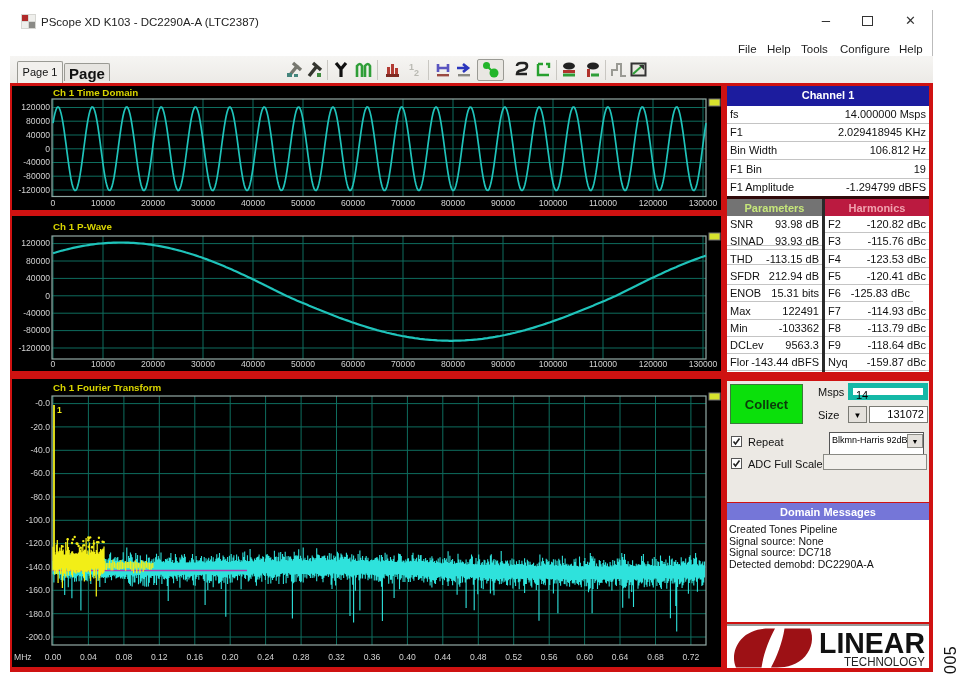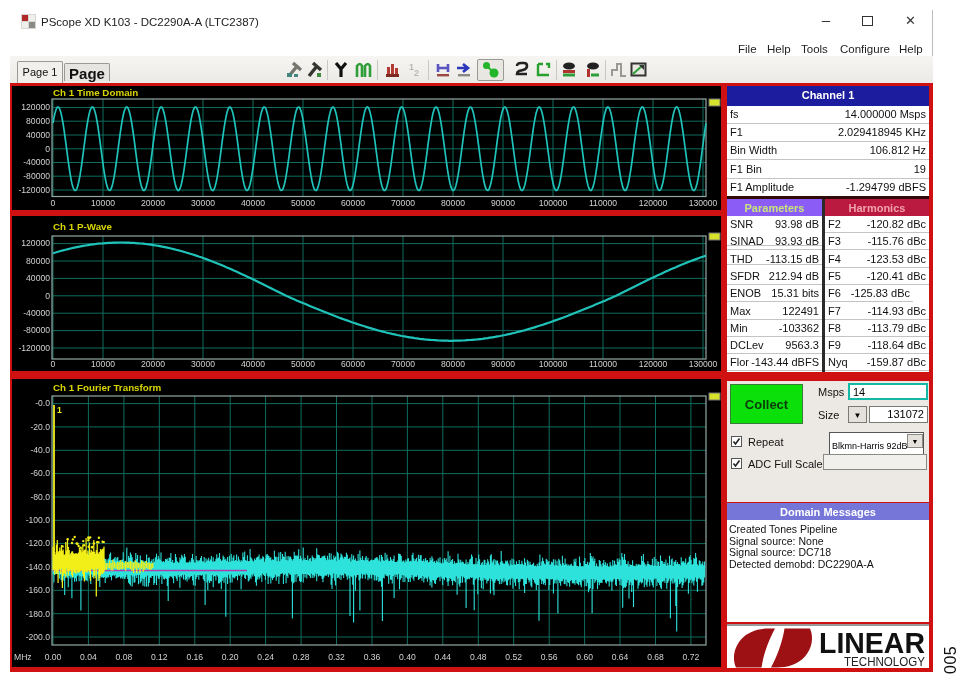--- a/index.html
+++ b/index.html
@@ -317,21 +317,21 @@
   </div>
 <div class="trow" style="left:727px;top:160.6px;width:202px;height:18px">
     <span class="tl">F1 Bin</span>
     <span class="tv">19</span>
   </div>
 <div class="trow" style="left:727px;top:178.79999999999998px;width:202px;height:18px">
     <span class="tl">F1 Amplitude</span>
     <span class="tv">-1.294799 dBFS</span>
   </div>
 <div style="position:absolute;left:727px;top:196px;width:202px;height:3px;background:#300a0a"></div>
-<div class="hdr" style="left:727px;top:199px;width:95px;height:17px;background:#8b5cf6;color:#c6e77a">Parameters</div>
+<div class="hdr" style="left:727px;top:199px;width:95px;height:17px;background:#737373;color:#c6e77a">Parameters</div>
 <div class="hdr" style="left:825px;top:199px;width:104px;height:17px;background:#bb1a40;color:#f0a2ae">Harmonics</div>
 <div style="position:absolute;left:822px;top:199px;width:3px;height:173px;background:#2a2a2a"></div>
 <div style="position:absolute;left:727px;top:216px;width:95px;height:156px;background:#fff"></div>
 <div style="position:absolute;left:825px;top:216px;width:104px;height:156px;background:#fff"></div>
 <div class="trow" style="left:727px;top:216px;width:95px;height:30px">
     <span class="tl">SNR</span>
     <span class="tv">93.98 dB</span>
   </div>
 <div class="trow" style="left:825px;top:216px;width:104px;height:17px">
     <span class="tl">F2</span>
@@ -397,31 +397,31 @@
     <span class="tl">Flor</span>
     <span class="tv">-143.44 dBFS</span>
   </div>
 <div class="trow" style="left:825px;top:354.4000000000001px;width:104px;height:17px">
     <span class="tl">Nyq</span>
     <span class="tv">-159.87 dBc</span>
   </div>
 <div style="position:absolute;left:727px;top:381px;width:202px;height:121px;background:#ece9e4"></div>
 <div style="position:absolute;left:730px;top:384px;width:73px;height:40px;background:#0be00b;border:1px solid #3a7a3a;text-align:center;line-height:40px;font-weight:bold;font-size:13px;color:#0b3a0b">Collect</div>
 <div class="lbl" style="left:818px;top:386px">Msps</div>
-<div style="position:absolute;left:848px;top:383px;width:80px;height:17px;background:#fff;border:2px solid #14b8a6;font-size:11px;padding:1px 3px">14</div>
+<div style="position:absolute;left:848px;top:383px;width:80px;height:17px;background:#fff;border:5px solid #14b8a6;font-size:11px;padding:1px 3px">14</div>
 <div class="lbl" style="left:818px;top:409px">Size</div>
 <div style="position:absolute;left:848px;top:406px;width:19px;height:17px;background:#e4e1dc;border:1px solid #7a7a74;text-align:center;font-size:8px;line-height:17px">▼</div>
 <div style="position:absolute;left:869px;top:406px;width:59px;height:17px;background:#fff;border:1px solid #7a7a74;font-size:11px;text-align:right;padding:1px 3px">131072</div>
 <div style="position:absolute;left:731px;top:436px;width:11px;height:11px;background:#fff;border:1px solid #555">
     <svg width="9" height="9" style="display:block">
       <path d="M1.5,4.5 L3.5,7 L7.5,1.5" stroke="#222" stroke-width="1.6" fill="none"></path>
     </svg>
   </div>
 <div class="lbl" style="left:748px;top:436px">Repeat</div>
-<div style="position:absolute;left:829px;top:432px;width:95px;height:24px;background:#fff;border:1px solid #555;font-size:9px;padding:8px 16px 0 2px;white-space:nowrap;overflow:hidden">Blkmn-Harris 92dB</div>
+<div style="position:absolute;left:829px;top:432px;width:95px;height:24px;background:#fff;border:1px solid #555;font-size:9px;padding:2px 16px 0 2px;white-space:nowrap;overflow:hidden">Blkmn-Harris 92dB</div>
 <div style="position:absolute;left:907px;top:434px;width:16px;height:14px;background:#e4e1dc;border:1px solid #8a8a84;text-align:center;font-size:7px;line-height:14px">▼</div>
 <div style="position:absolute;left:731px;top:458px;width:11px;height:11px;background:#fff;border:1px solid #555">
     <svg width="9" height="9" style="display:block">
       <path d="M1.5,4.5 L3.5,7 L7.5,1.5" stroke="#222" stroke-width="1.6" fill="none"></path>
     </svg>
   </div>
 <div class="lbl" style="left:748px;top:458px">ADC Full Scale</div>
 <div style="position:absolute;left:823px;top:454px;width:104px;height:16px;background:#f2f0ec;border:1px solid #8a8a84"></div>
 <div class="hdr" style="left:727px;top:503px;width:202px;height:17px;background:#7576d8">Domain Messages</div>
 <div style="position:absolute;left:727px;top:520px;width:202px;height:102px;background:#fff;font-size:10.5px;line-height:11.5px;padding:4px 0 8px 2px;color:#111">Created Tones Pipeline<br>Signal source: None<br>Signal source: DC718<br>Detected demobd: DC2290A-A</div>

